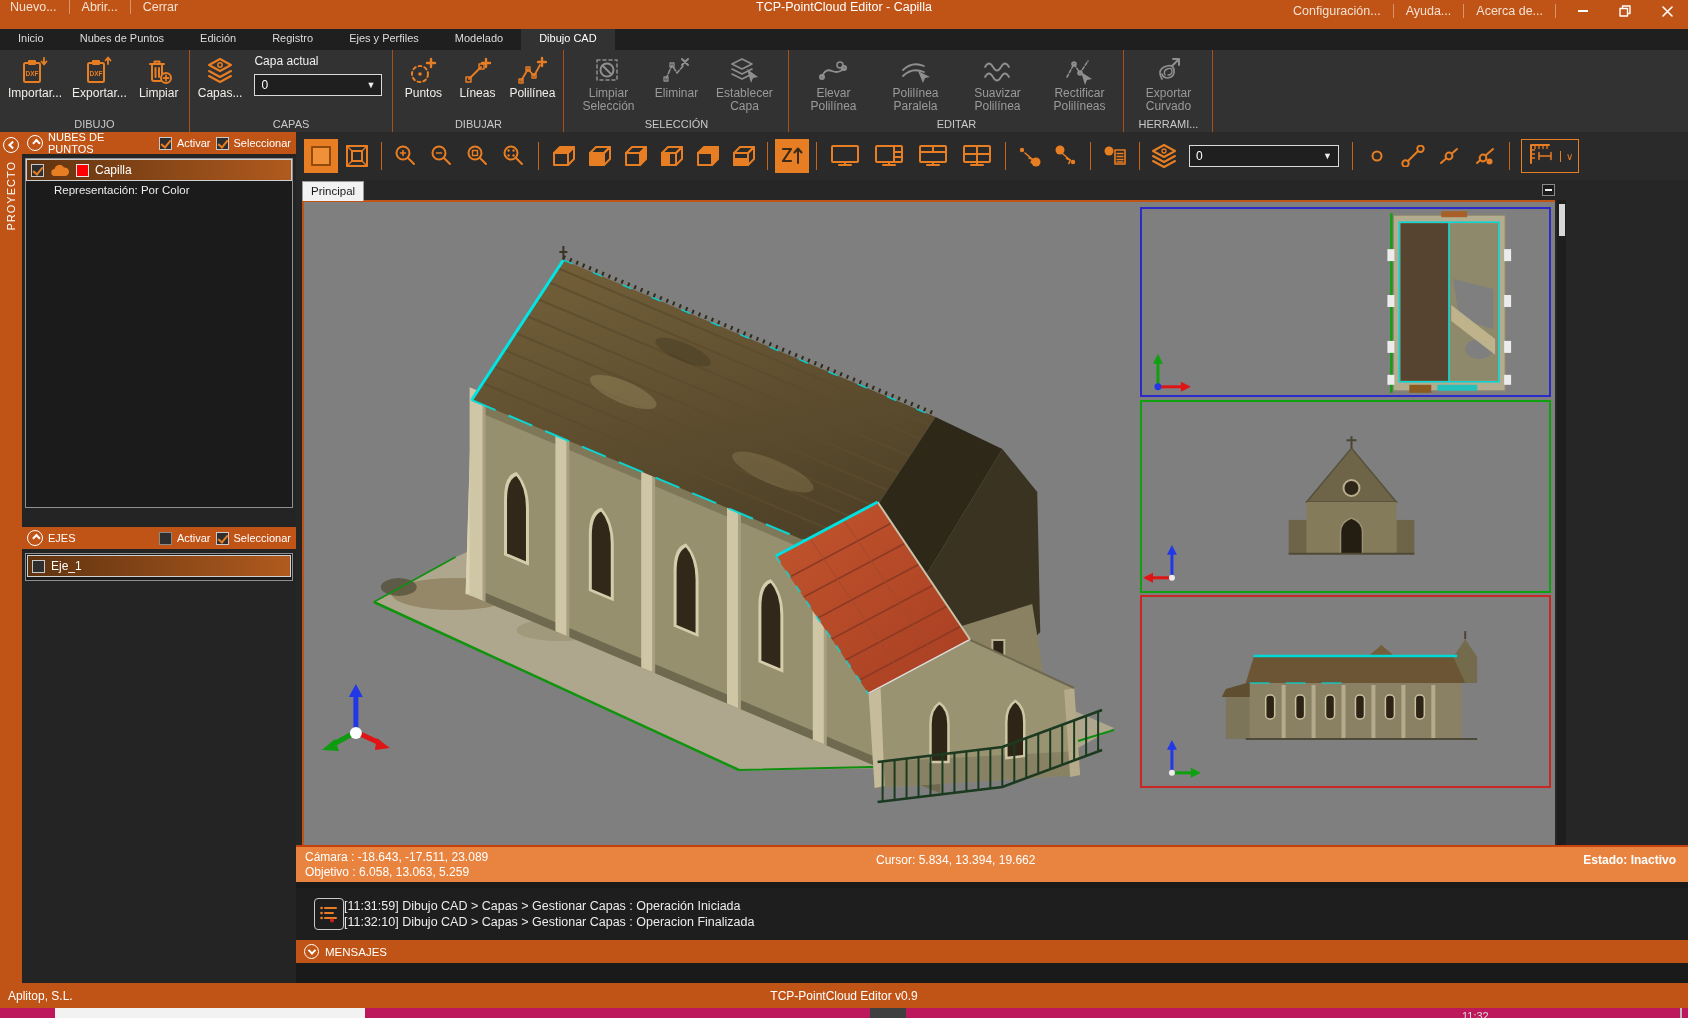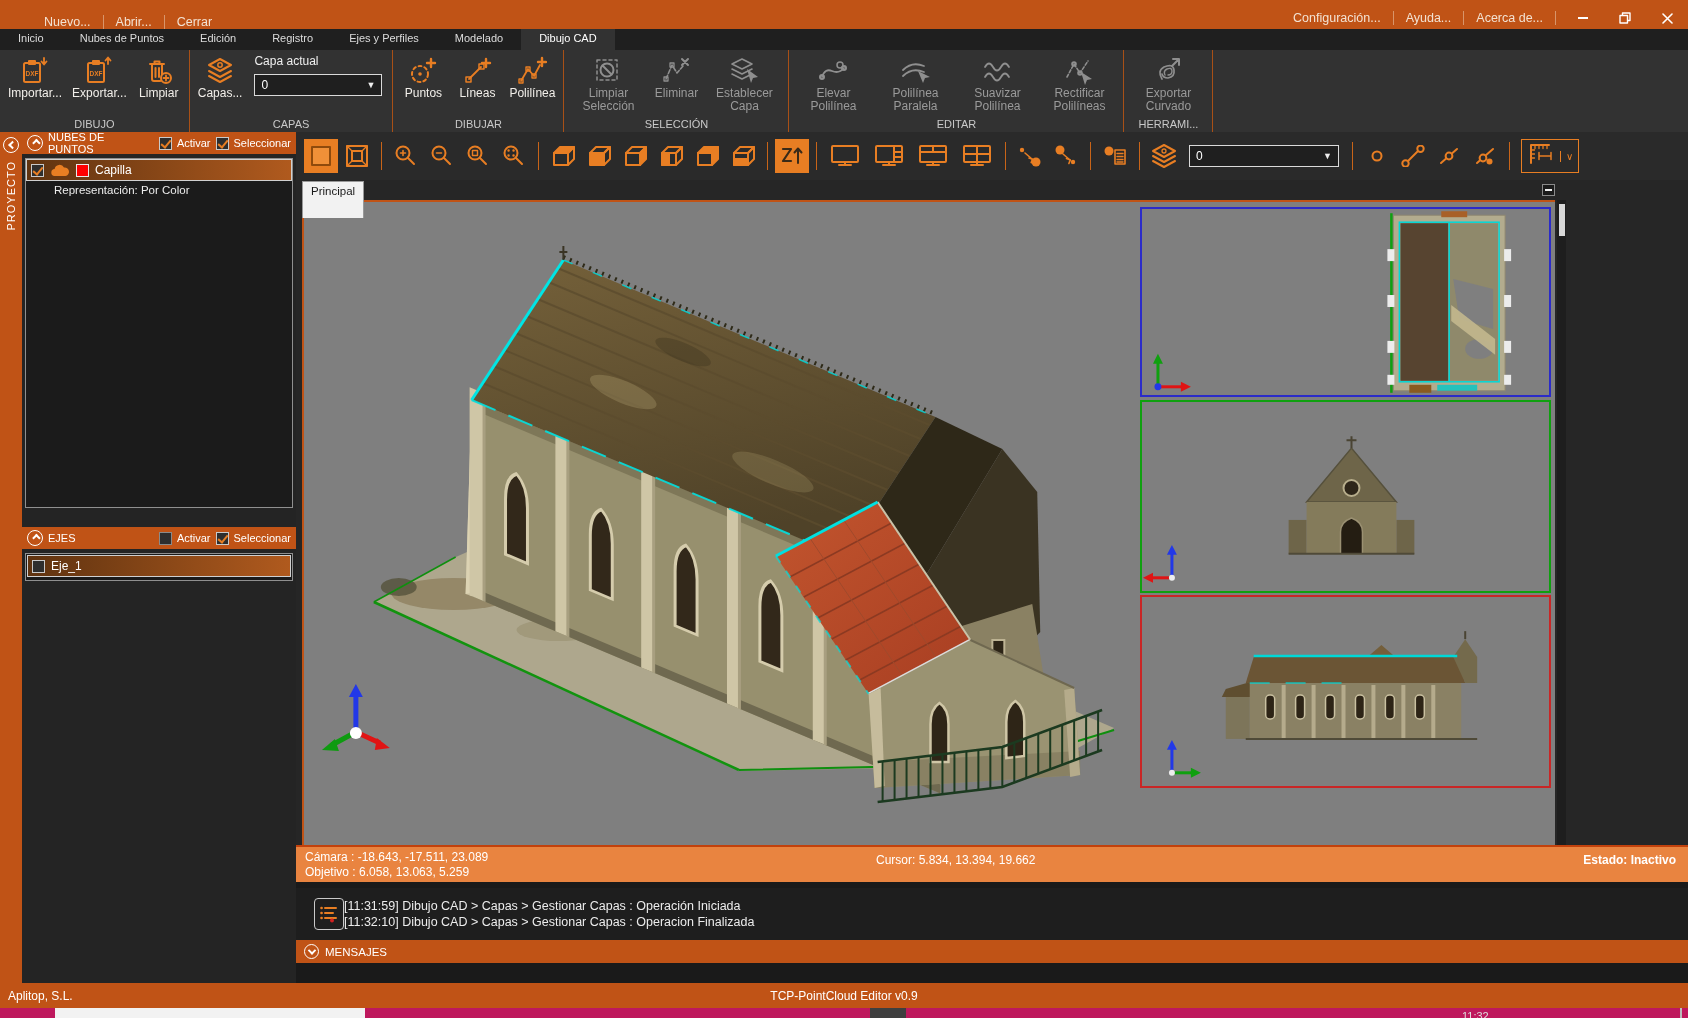--- a/index.html
+++ b/index.html
@@ -1,21 +1,21 @@
 <!DOCTYPE html>
 <html><head>
 <meta charset="utf-8">
 <style>
   * { margin:0; padding:0; box-sizing:border-box; }
   html,body { width:1688px; height:1018px; overflow:hidden; background:#111;
     font-family:"Liberation Sans", sans-serif; }
   .clickable { cursor:pointer; }
 
   
-  .titlebar { height:29px; background:#C05316; display:flex; align-items:flex-end; color:#F3E2D2; font-size:12.5px;padding-left:34px; }
+  .titlebar { height:29px; background:#C05316; display:flex; align-items:flex-start; color:#F3E2D2; font-size:12.5px; }
   .tb-left { display:flex; align-items:center; gap:12px; padding-left:10px; }
   .tb-sep { width:1px; height:14px; background:#D8956A; }
   .tb-title { position:absolute; left:0; right:0; text-align:center; color:#FFFFFF; font-size:12.5px; pointer-events:none; }
   .titlebar { position:relative; }
   .tb-right { margin-left:auto; display:flex; align-items:center; gap:12px; padding-right:6px; z-index:2; }
   .winbtn { width:30px; height:22px; display:flex; align-items:center; justify-content:center; }
   .minbar { width:10px; height:2px; background:#fff; }
 
   
   .tabbar { height:21px; background:#1F1F1F; display:flex; align-items:stretch; }
@@ -70,21 +70,21 @@
   .workspace { flex:1; display:flex; flex-direction:column; background:#262626; }
   .vtoolbar { height:48px; background:#2A2A2A; display:flex; align-items:center; padding-left:8px; gap:2px; }
   .tbtn { width:34px; height:34px; display:flex; align-items:center; justify-content:center; color:#E87E23; flex:none; }
   .tbtn.active { background:#E87E23; }
   .tsep { width:1px; height:28px; background:#C86418; margin:0 5px; flex:none; }
   .measure-btn { height:34px; border:1px solid #E87E23; display:flex; align-items:center; color:#E87E23; margin-left:4px; }
   .measure-btn .part1 { padding:0 4px; }
   .measure-btn .part2 { border-left:1px solid #E87E23; padding:0 5px; font-size:10px; }
 
   .zone { position:relative; height:665px; background:#262626; }
-  .principal-tab { position:absolute; left:6px; top:1px; height:37px; background:#F2F2F2; color:#1A1A1A;
+  .principal-tab { position:absolute; left:6px; top:1px; height:20px; background:#F2F2F2; color:#1A1A1A;
     font-size:11.5px; padding:3px 8px 0 8px; border:1px solid #999; border-bottom:none; z-index:3; }
   .gray-panel { position:absolute; left:6px; top:20px; width:1253px; height:645px; background:#7F7F7F;
     border-top:2px solid #C05316; border-left:2px solid #C05316; }
   .main-vp { position:absolute; left:8px; top:22px; width:834px; height:643px; overflow:hidden; }
   .main-vp svg { display:block; }
   .subvp { position:absolute; left:844px; width:411px; background:#7F7F7F; overflow:hidden; }
   .vp-top { top:27px; height:190px; border:2px solid #2B2BC9; }
   .vp-mid { top:220px; height:193px; border:2px solid #0FA00F; }
   .vp-bot { top:415px; height:193px; border:2px solid #C92626; }
   .scrollbar { position:absolute; left:1261px; top:20px; width:9px; height:645px; background:#1E1E1E; }
@@ -120,20 +120,21 @@
 <body>
 
 <div class="titlebar">
   <div class="tb-left">
     <span class="clickable">Nuevo...</span>
     <span class="tb-sep"></span>
     <span class="clickable">Abrir...</span>
     <span class="tb-sep"></span>
     <span class="clickable">Cerrar</span>
   </div>
+  <div class="tb-title">TCP-PointCloud Editor - Capilla</div>
   <div class="tb-right">
     <span class="clickable">Configuración...</span>
     <span class="tb-sep"></span>
     <span class="clickable">Ayuda...</span>
     <span class="tb-sep"></span>
     <span class="clickable">Acerca de...</span>
     <span class="tb-sep"></span>
     <span class="winbtn clickable">
         <span class="minbar"></span>
       </span>

